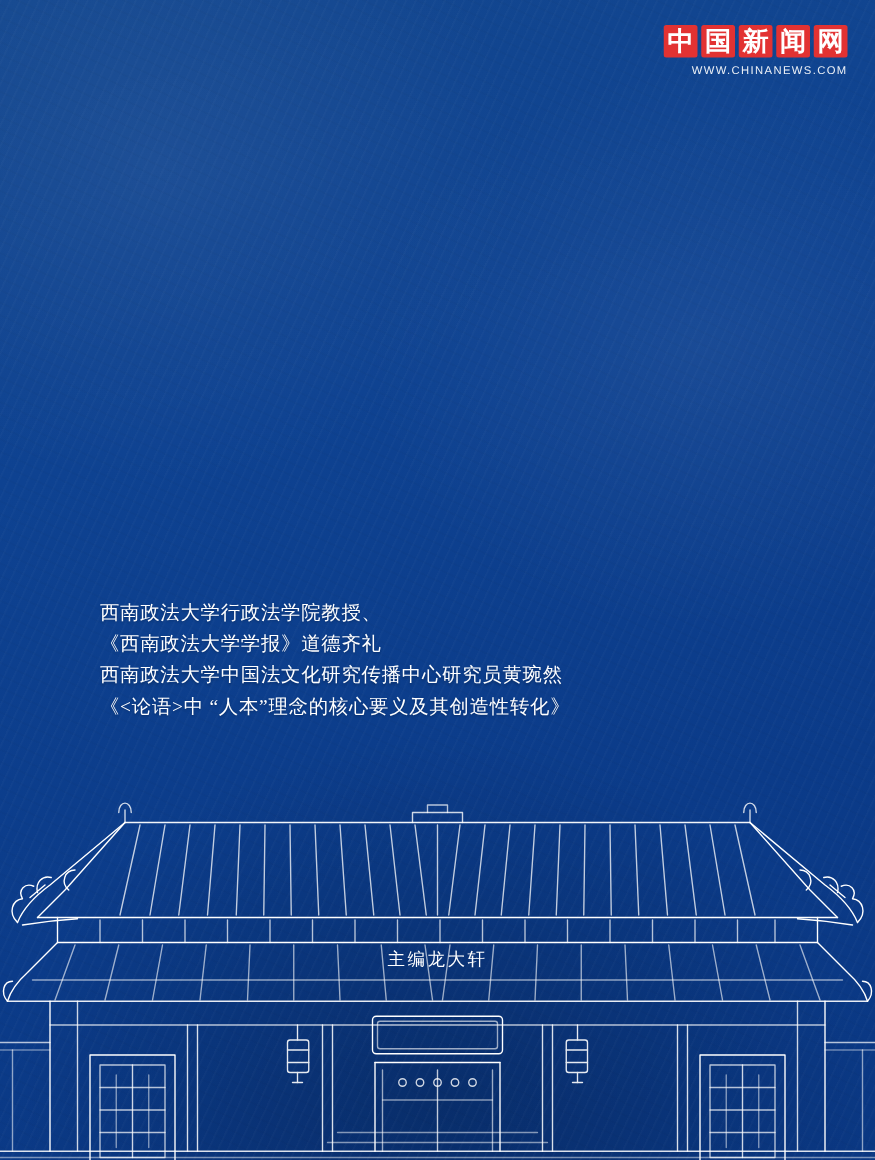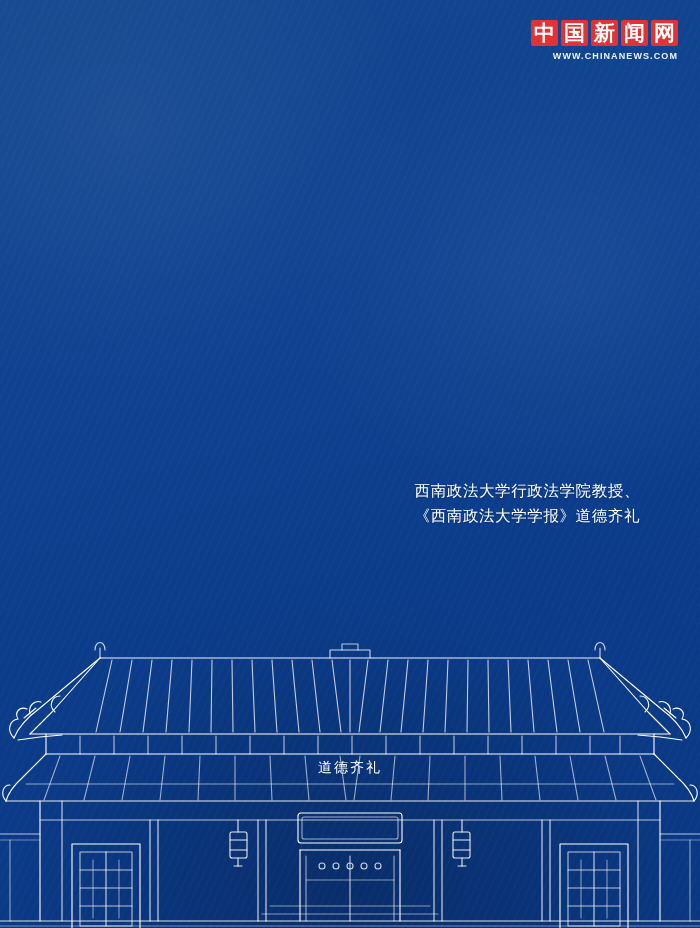--- a/index.html
+++ b/index.html
@@ -55,21 +55,20 @@
     height: 26px;
     text-align: center;
     border-radius: 2px;
   }
   .logo-url {
     margin-top: 5px;
     color: #ffffff;
     font-size: 9px;
     letter-spacing: 1.1px;
     opacity: 0.92;
-    font-weight: bold;
   }
 
   
   .quote {
     position: absolute;
     left: 64px;
     top: 196px;
     width: 580px;
     color: #ffffff;
     font-family: "Liberation Serif", serif;
@@ -80,21 +79,20 @@
     text-shadow: 0 1px 2px rgba(0,0,0,0.28);
     z-index: 5;
   }
 
   
   .attrib {
     position: absolute;
     right: 60px;
     top: 478px;
     width: 560px;
-    text-align: right;
     color: #ffffff;
     font-family: "Liberation Serif", serif;
     font-size: 15.5px;
     line-height: 25px;
     letter-spacing: 0.6px;
     text-shadow: 0 1px 2px rgba(0,0,0,0.25);
     z-index: 5;
   }
   .attrib div { white-space: nowrap; }
 
@@ -137,20 +135,22 @@
       <span>闻</span>
       <span>网</span>
     </div>
     <div class="logo-url">WWW.CHINANEWS.COM</div>
   </div>
 
 
   <div class="attrib">
     <div>西南政法大学行政法学院教授、</div>
     <div>《西南政法大学学报》道德齐礼</div>
+    <div>西南政法大学中国法文化研究传播中心研究员黄琬然</div>
+    <div>《&lt;论语&gt;中 “人本”理念的核心要义及其创造性转化》</div>
   </div>
 
   <div class="illus">
     <svg width="700" height="340" viewBox="0 0 700 340" fill="none" stroke="#ffffff" stroke-width="1.1" stroke-linecap="round" stroke-linejoin="round">
 
       <line x1="0" y1="333" x2="700" y2="333" opacity="0.85"></line>
       <line x1="0" y1="338" x2="700" y2="338" opacity="0.45"></line>
 
       <path d="M100 70 L600 70" opacity="0.95"></path>
       <path d="M100 70 L100 60 M600 70 L600 60" opacity="0.8"></path>
@@ -341,15 +341,15 @@
       <path d="M0 252 L40 252" opacity="0.4"></path>
       <path d="M660 252 L700 252" opacity="0.4"></path>
       <path d="M10 252 L10 333" opacity="0.55"></path>
       <path d="M690 252 L690 333" opacity="0.55"></path>
 
       <path d="M270 318 L430 318" opacity="0.5"></path>
       <path d="M262 326 L438 326" opacity="0.5"></path>
     </svg>
   </div>
 
-  <div class="plaque-text">道德齐礼</div>
+  <div class="plaque-text">主编龙大轩</div>
 
 </div>
 
 </body></html>

